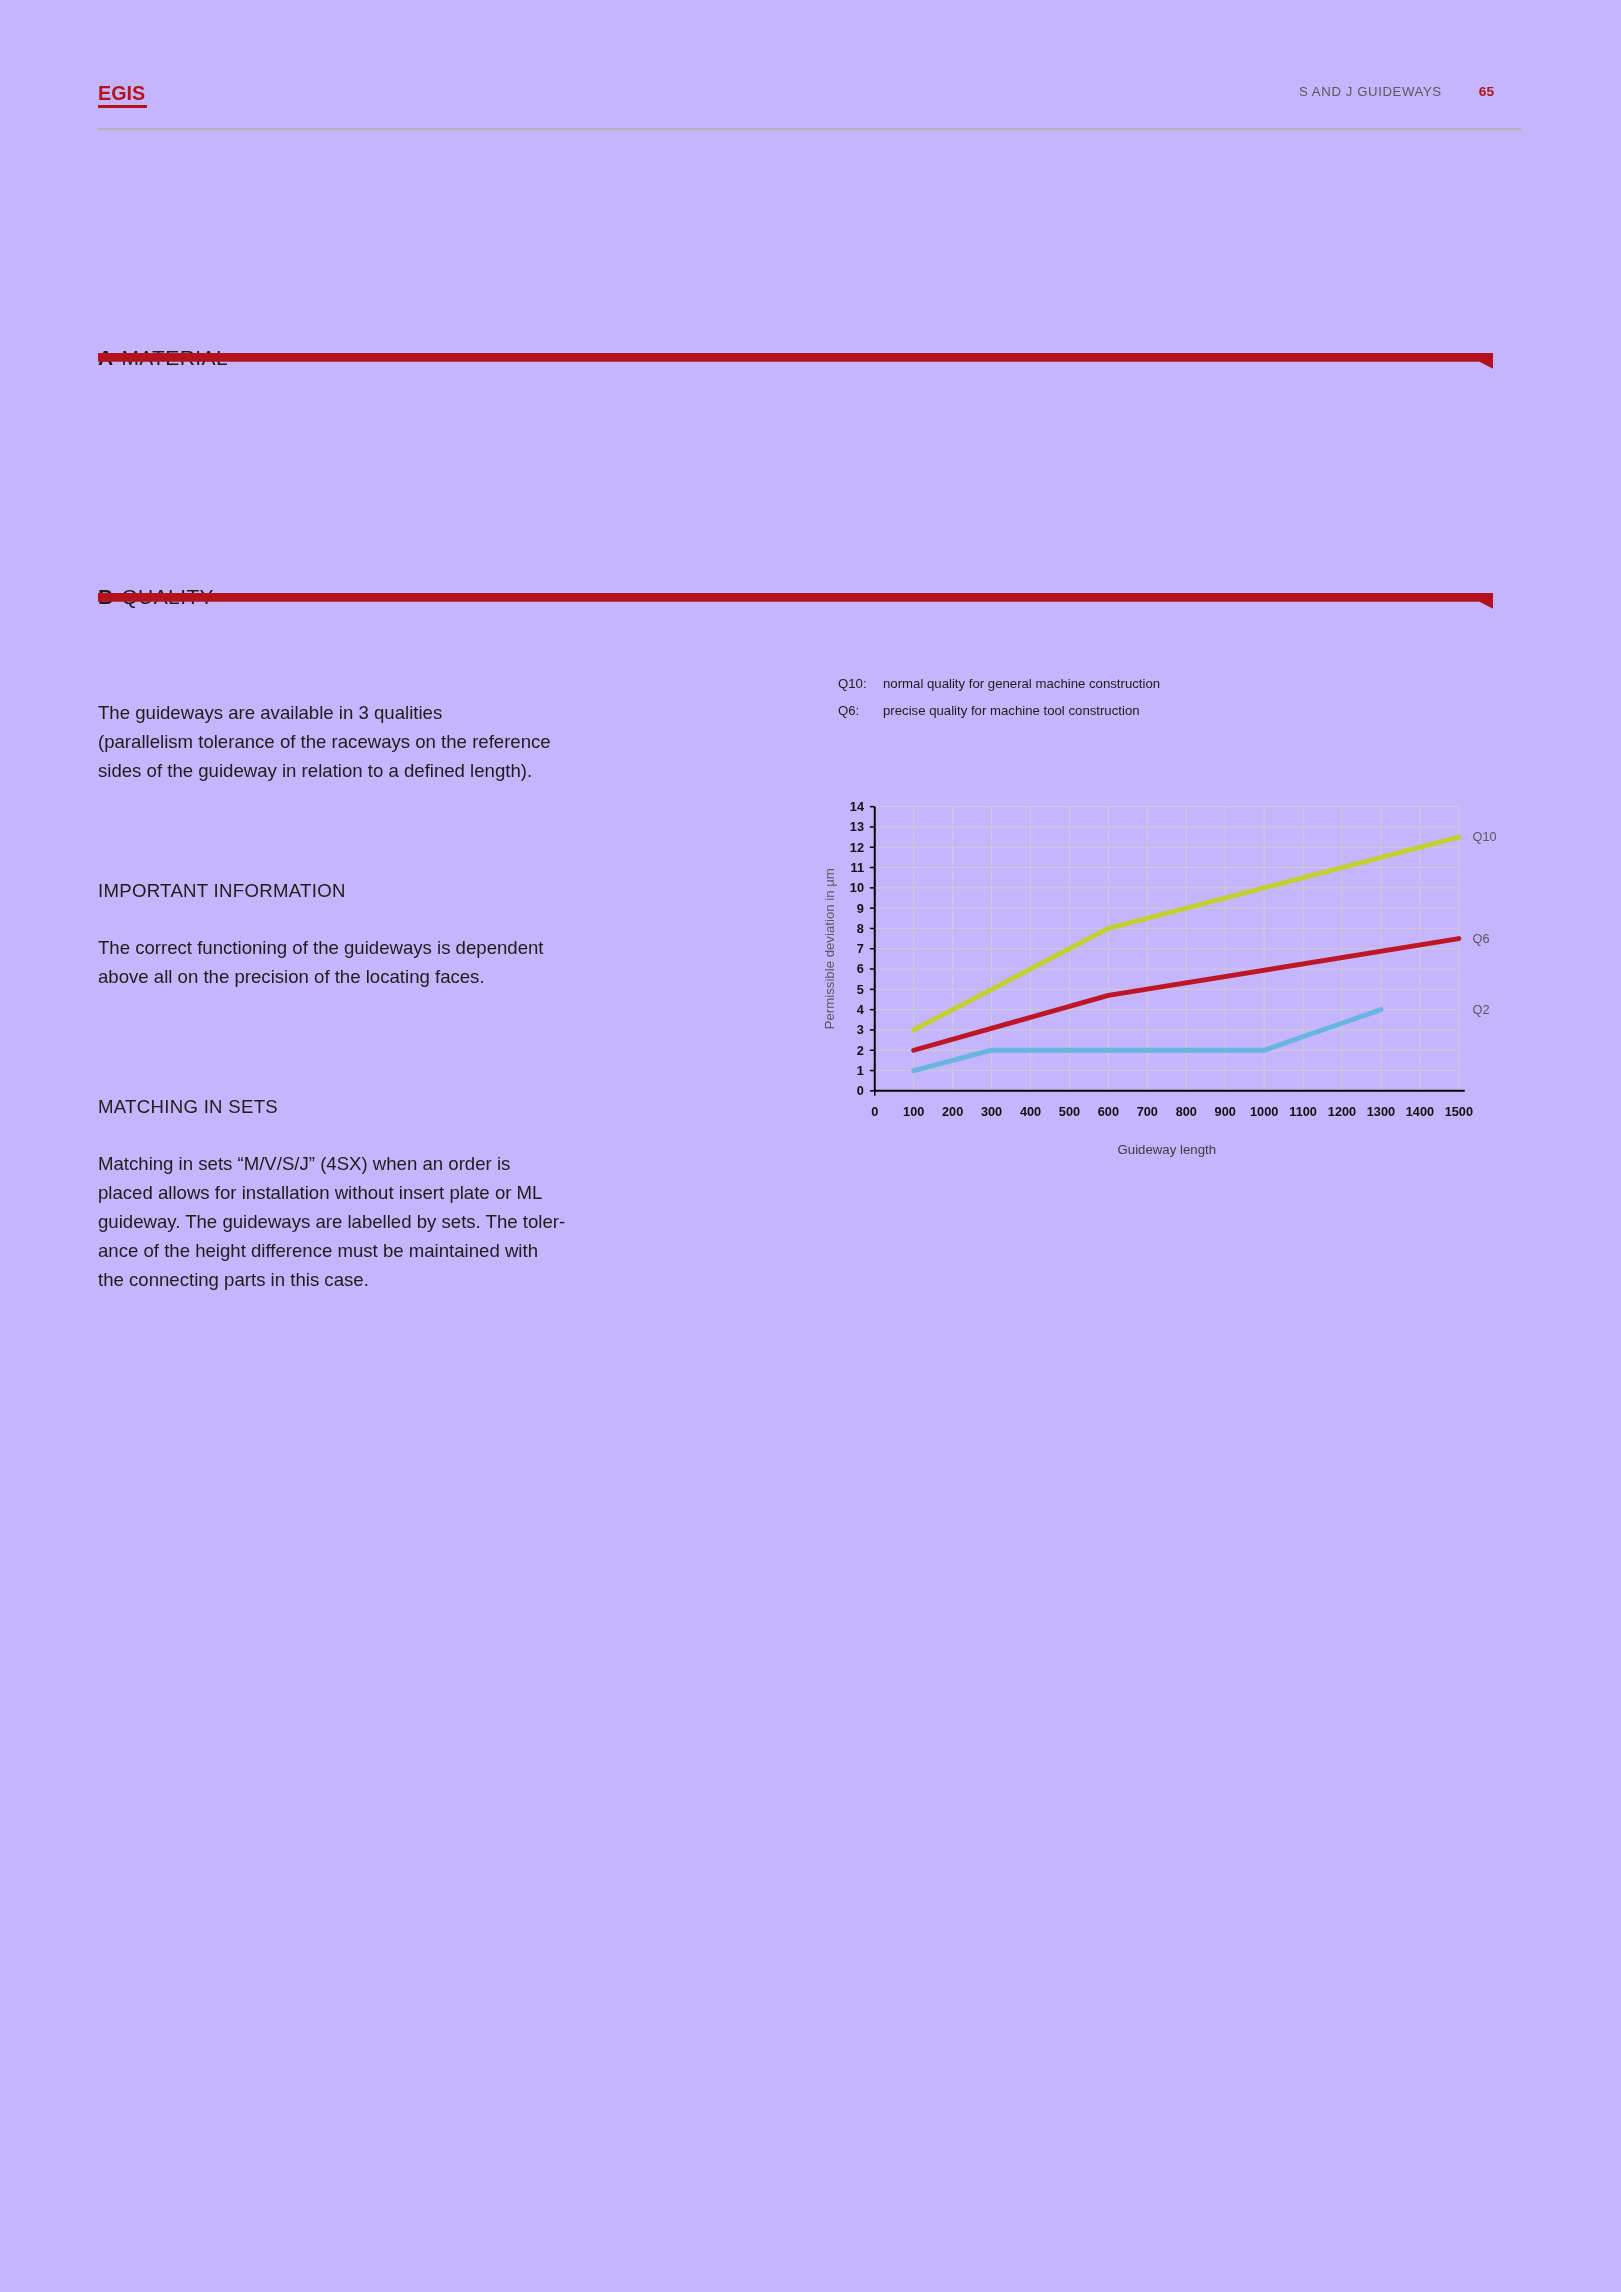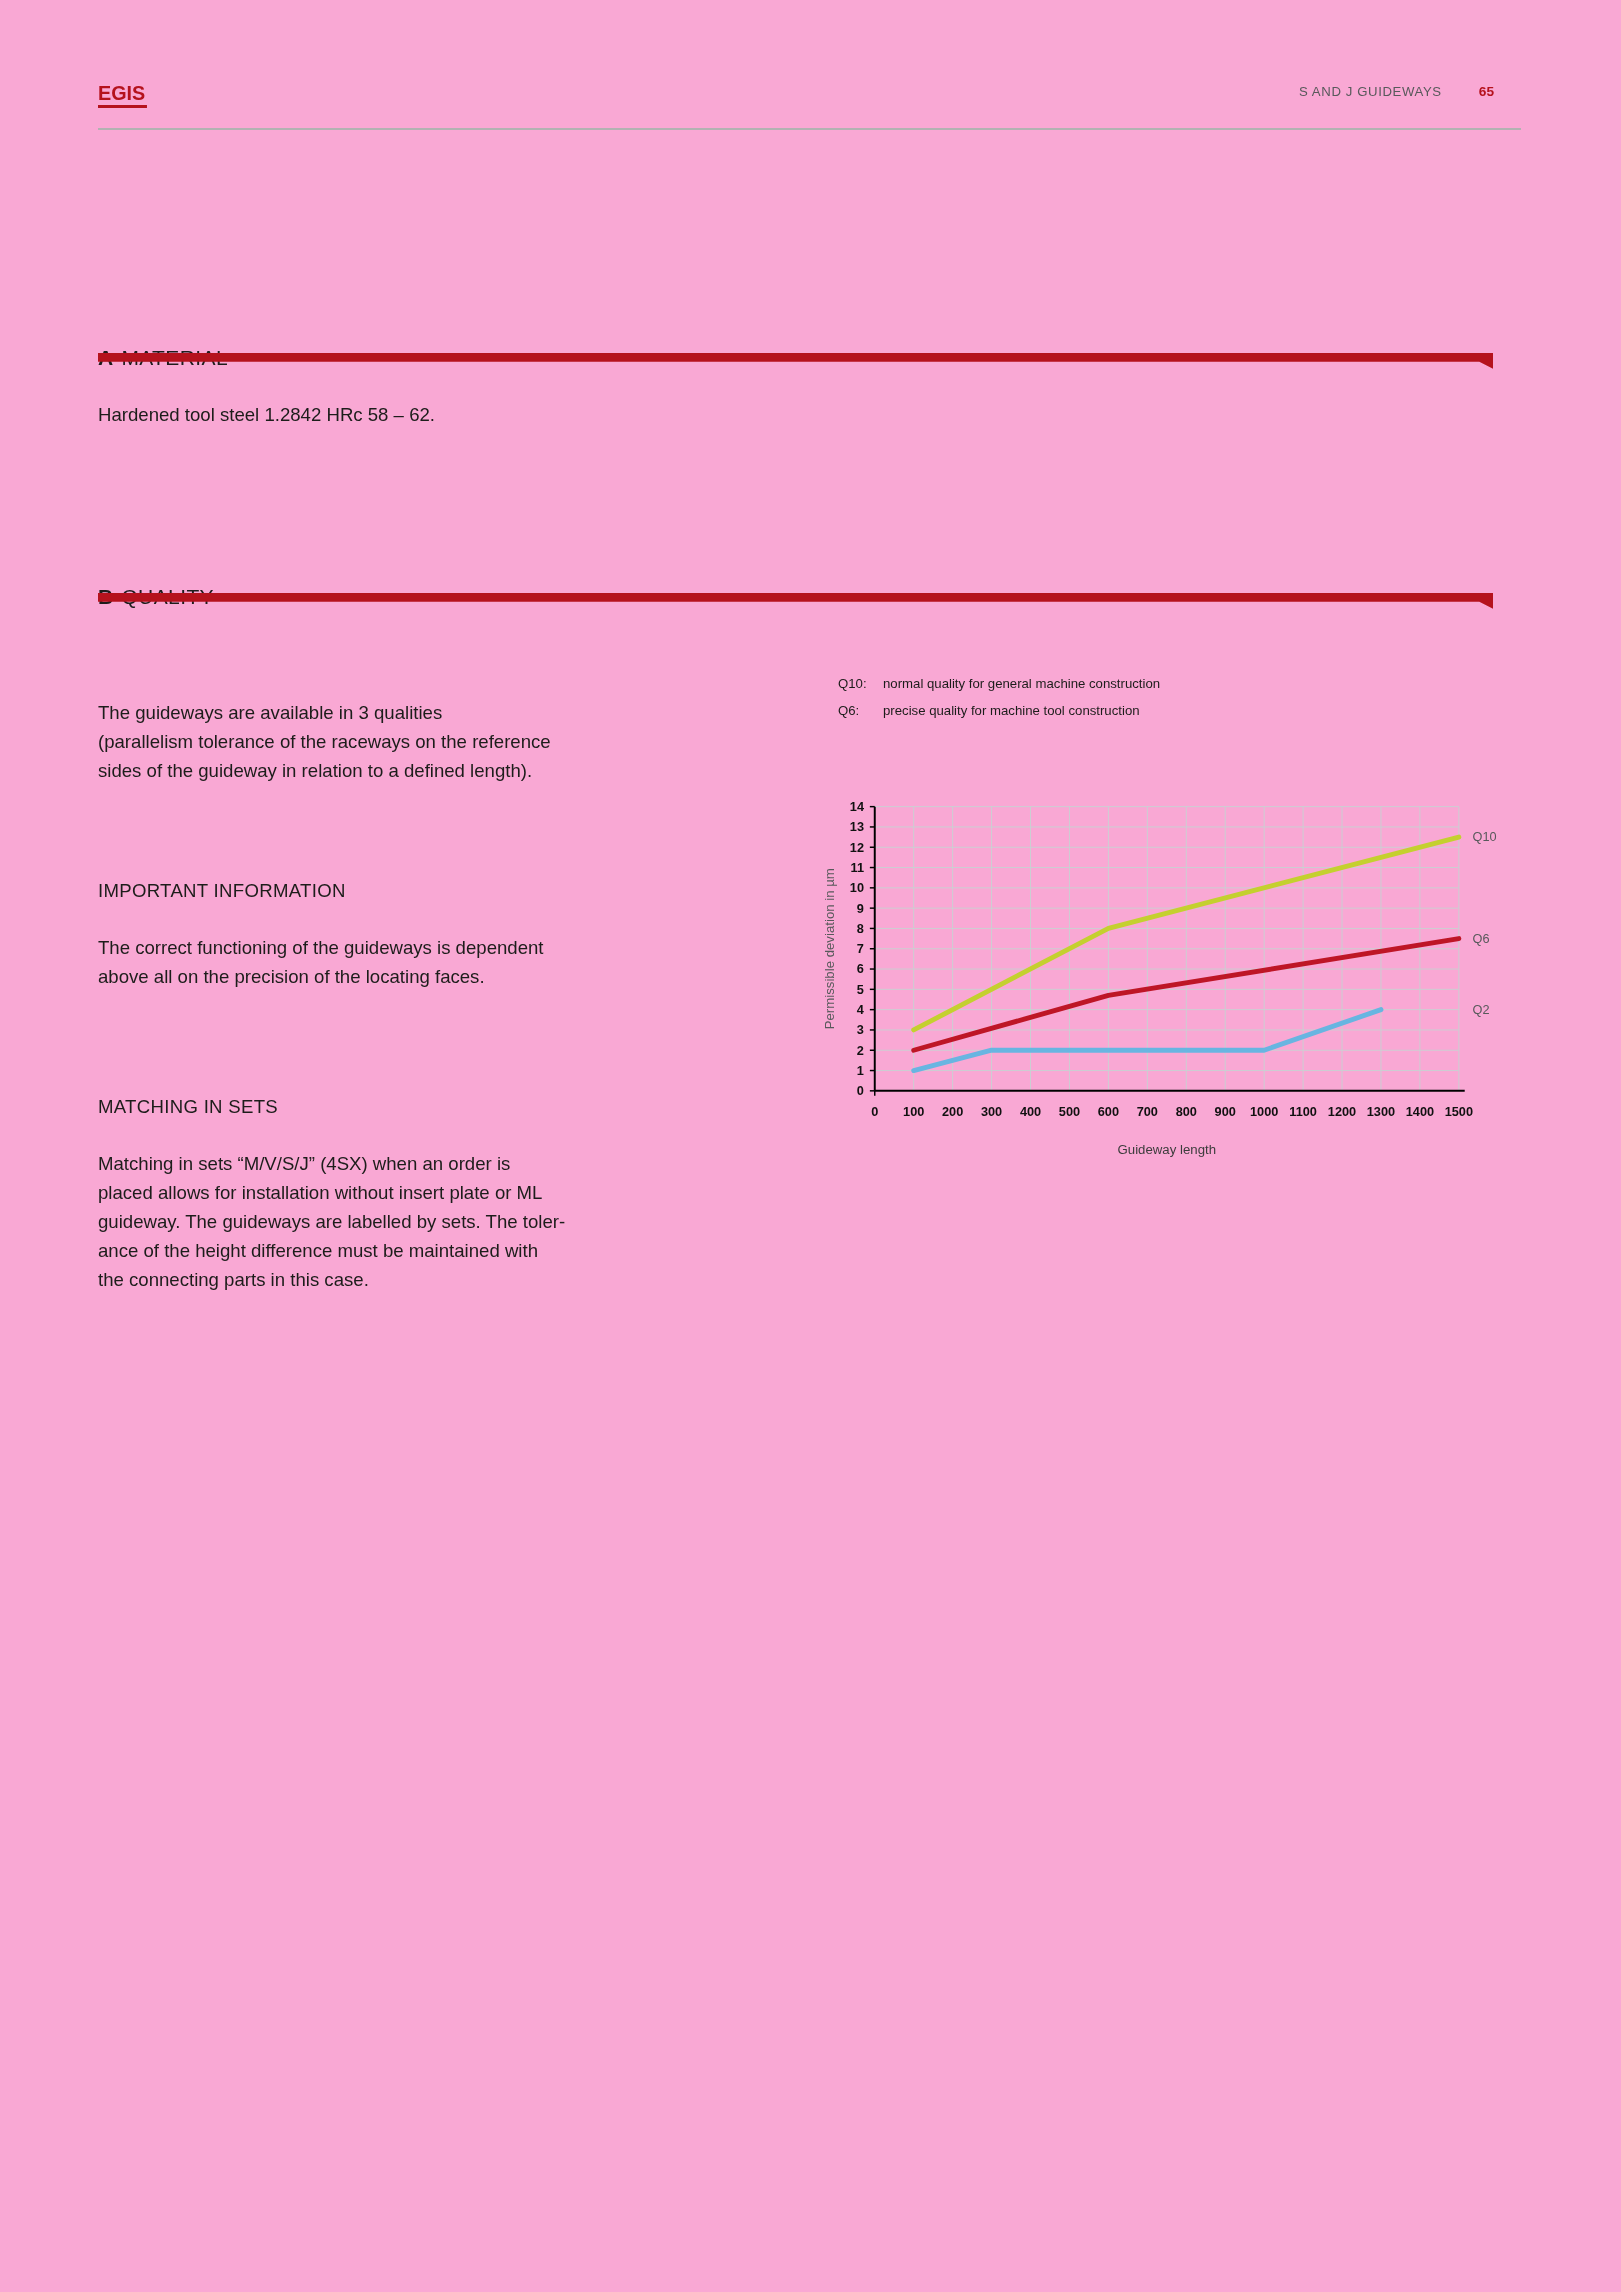--- a/index.html
+++ b/index.html
@@ -1,19 +1,19 @@
 <!DOCTYPE html>
 <html><head>
 <meta charset="utf-8">
 <style>
   html,body{margin:0;padding:0;background:#ffffff;}
   .page{
     position:relative;
     width:1621px;height:2293px;
-    background:#f9a8d4;
+    background:#c4b5fd;
     font-family:"Liberation Sans", sans-serif;
     color:#1d1d1b;
     overflow:hidden;
   }
   
   .logo{
     position:absolute;left:98px;top:82px;
     font-size:20.6px;font-weight:bold;letter-spacing:0px;
     color:#b5121d;border-bottom:3.9px solid #b5121d;
     padding:0 2px 1px 0;line-height:21.6px;
@@ -64,21 +64,20 @@
   <div class="header-right">
     <span class="header-title">S AND J GUIDEWAYS</span>
     <span class="header-pagenum">65</span>
   </div>
   <div class="header-rule"></div>
 
   <div class="section-heading" style="top:306px;">
     <span class="letter">A</span><span>MATERIAL</span>
   </div>
   <div class="red-bar" style="top:353px;"></div>
-  <div class="bodytext" style="top:400px;">Hardened tool steel 1.2842 HRc 58 – 62.</div>
 
   <div class="section-heading" style="top:545px;">
     <span class="letter">B</span><span>QUALITY</span>
   </div>
   <div class="red-bar" style="top:593px;"></div>
 
   <div class="bodytext" style="top:698px;">The guideways are available in 3 qualities
 (parallelism tolerance of the raceways on the reference
 sides of the guideway in relation to a defined length).</div>
 

